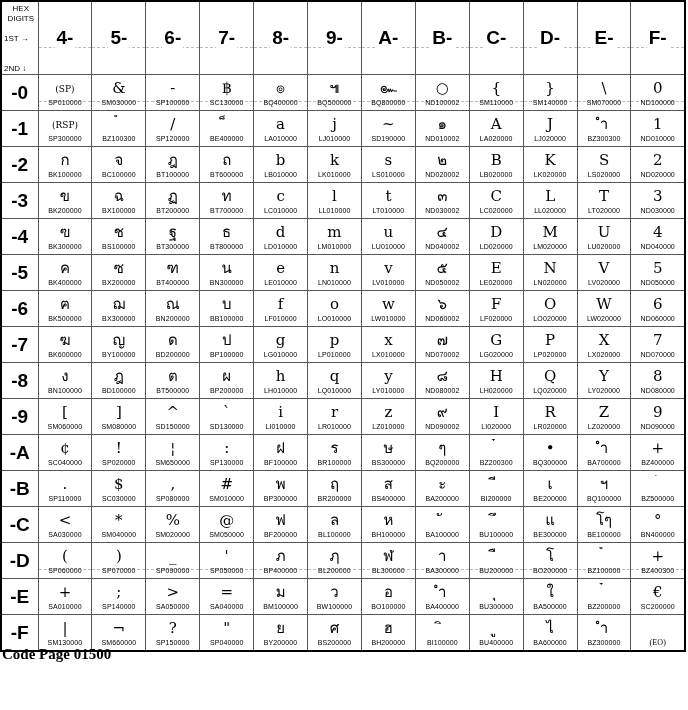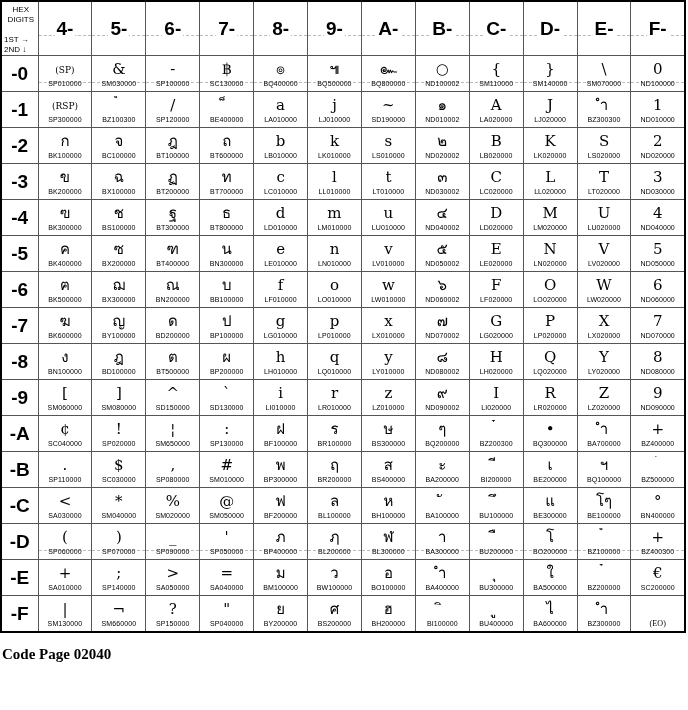--- a/index.html
+++ b/index.html
@@ -5,21 +5,21 @@
   html, body { margin:0; padding:0; background:#fff; }
   body { width:688px; height:710px; position:relative; overflow:hidden; font-family:"Liberation Sans", sans-serif; color:#000; }
   table.cp { position:absolute; left:0; top:0; border-collapse:collapse; table-layout:fixed; width:686px; border:2px solid #000; }
   table.cp td { border:1px solid #555; padding:0; text-align:center; vertical-align:middle; position:relative; }
   table.cp tr.hdr td { height:53px; }
   table.cp tr.row td { height:35px; }
   col.c0 { width:37px; }
   .corner { text-align:left !important; font-size:8px; line-height:10px; padding-left:2px !important; position:relative; }
   .corner .hx { text-align:center; display:block; margin-top:2px; }
   .corner .first { display:block; margin-top:10px; }
-  .corner .second { display:block; margin-top:0; }
+  .corner .second { display:block; margin-top:20px; }
   .colhead { font-weight:bold; font-size:19px; }
   .rowhead { font-weight:bold; font-size:19px; }
   .glyph { display:block; font-family:"DejaVu Serif", serif; font-size:15px; line-height:18px; height:19px; overflow:hidden; }
   .glyph.small { font-size:9px; }
   .code { display:block; font-size:7px; line-height:9px; letter-spacing:0.1px; }
   .dash { position:absolute; left:0; right:0; top:50%; border-top:1px dashed #bbb; pointer-events:none; }
   .title { position:absolute; left:2px; top:646px; font-family:"Liberation Serif", serif; font-weight:bold; font-size:15px; }
 </style>
 </head>
 <body>
@@ -897,13 +897,13 @@
           <span class="code" style="position: relative; background: transparent;">BZ300000</span>
         </td>
         <td>
           <span class="glyph"></span>
           <span class="code" style="position: relative; background: transparent; font-family: &quot;Liberation Serif&quot;, serif; font-size: 8px;">(EO)</span>
         </td>
       </tr>
     </tbody>
 </table>
 
-<div class="title">Code Page 02040</div>
+<div class="title">Code Page 01500</div>
 
 </body></html>

